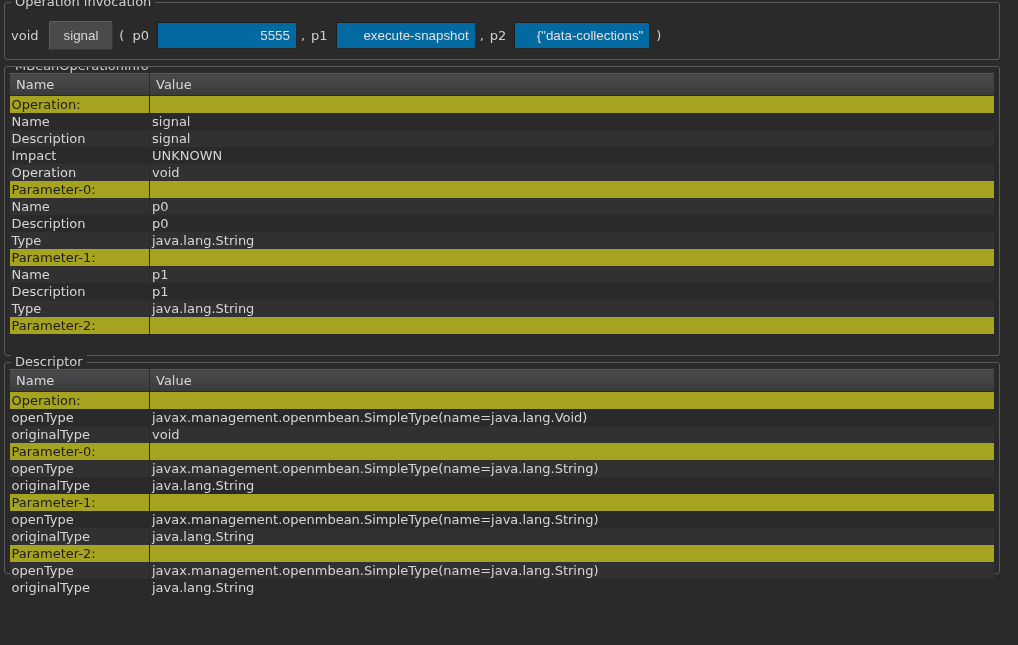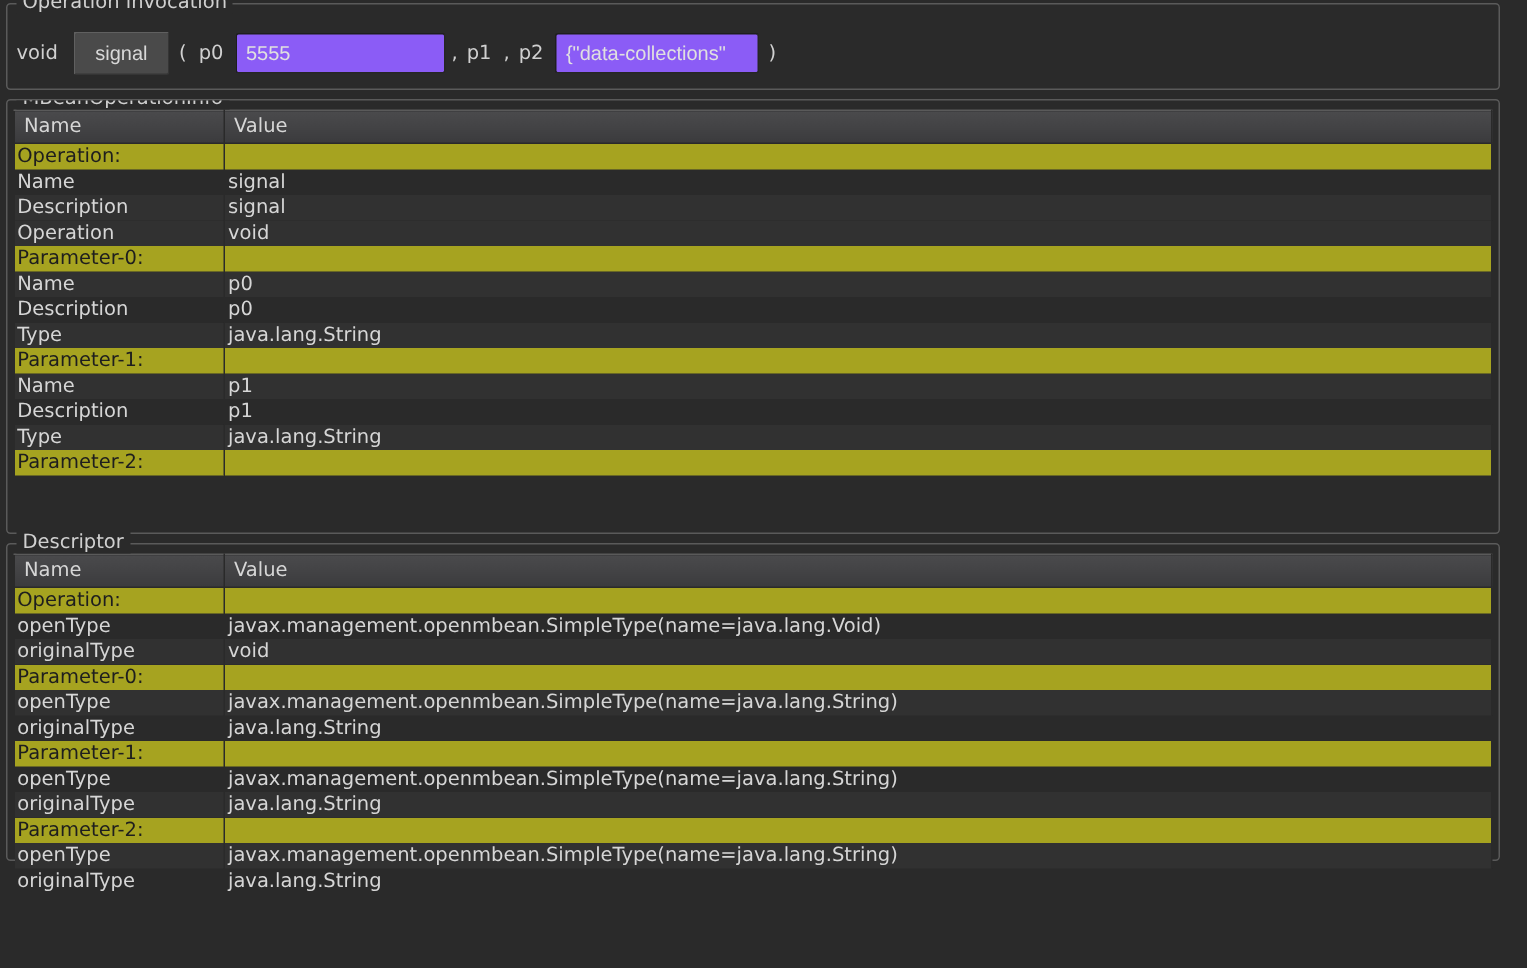--- a/index.html
+++ b/index.html
@@ -45,28 +45,28 @@
     border-top-color: #606060;
     border-left-color: #606060;
     border-radius: 2px;
     color: #d8d8d8;
     padding: 6px 14px;
     cursor: pointer;
   }
   .paren { color: #d0d0d0; padding: 0 2px; }
   .plabel { color: #d0d0d0; padding: 0 4px 0 2px; }
   .txt {
-    background: #8b5cf6;
+    background: #0369a1;
     border: 1px solid #262626;
     border-top-color: #1e1e1e;
     border-left-color: #1e1e1e;
     border-radius: 2px;
     color: #e0e0e0;
     padding: 5px 6px;
-    text-align: left;
+    text-align: right;
   }
   .txt.w1 { width: 140px; }
   .txt.w2 { width: 140px; }
   .txt.w3 { width: 136px; }
   .comma { color: #d0d0d0; }
 
   
   .tbl {
     width: 100%;
     border-collapse: collapse;
@@ -106,20 +106,21 @@
 <div class="panel">
   <span class="legend">Operation invocation</span>
   <div class="invoke-row">
     <span class="ret-type">void</span>
     <button class="btn">signal</button>
     <span class="paren">(</span>
     <span class="plabel">p0</span>
     <input class="txt w1" type="text" value="5555" style="">
     <span class="comma">,</span>
     <span class="plabel">p1</span>
+    <input class="txt w2" type="text" value="execute-snapshot" style="">
     <span class="comma">,</span>
     <span class="plabel">p2</span>
     <input class="txt w3" type="text" value="{&quot;data-collections&quot;" style="">
     <span class="paren">)</span>
   </div>
 </div>
 
 <div class="panel mbean-panel">
   <span class="legend">MBeanOperationInfo</span>
   <table class="tbl">
@@ -139,20 +140,24 @@
           <td></td>
         </tr>
         <tr class="base">
           <td>Name</td>
           <td>signal</td>
         </tr>
         <tr class="alt">
           <td>Description</td>
           <td>signal</td>
         </tr>
+        <tr class="base">
+          <td>Impact</td>
+          <td>UNKNOWN</td>
+        </tr>
         <tr class="alt">
           <td>Operation</td>
           <td>void</td>
         </tr>
         <tr class="sect">
           <td>Parameter-0:</td>
           <td></td>
         </tr>
         <tr class="alt">
           <td>Name</td>

